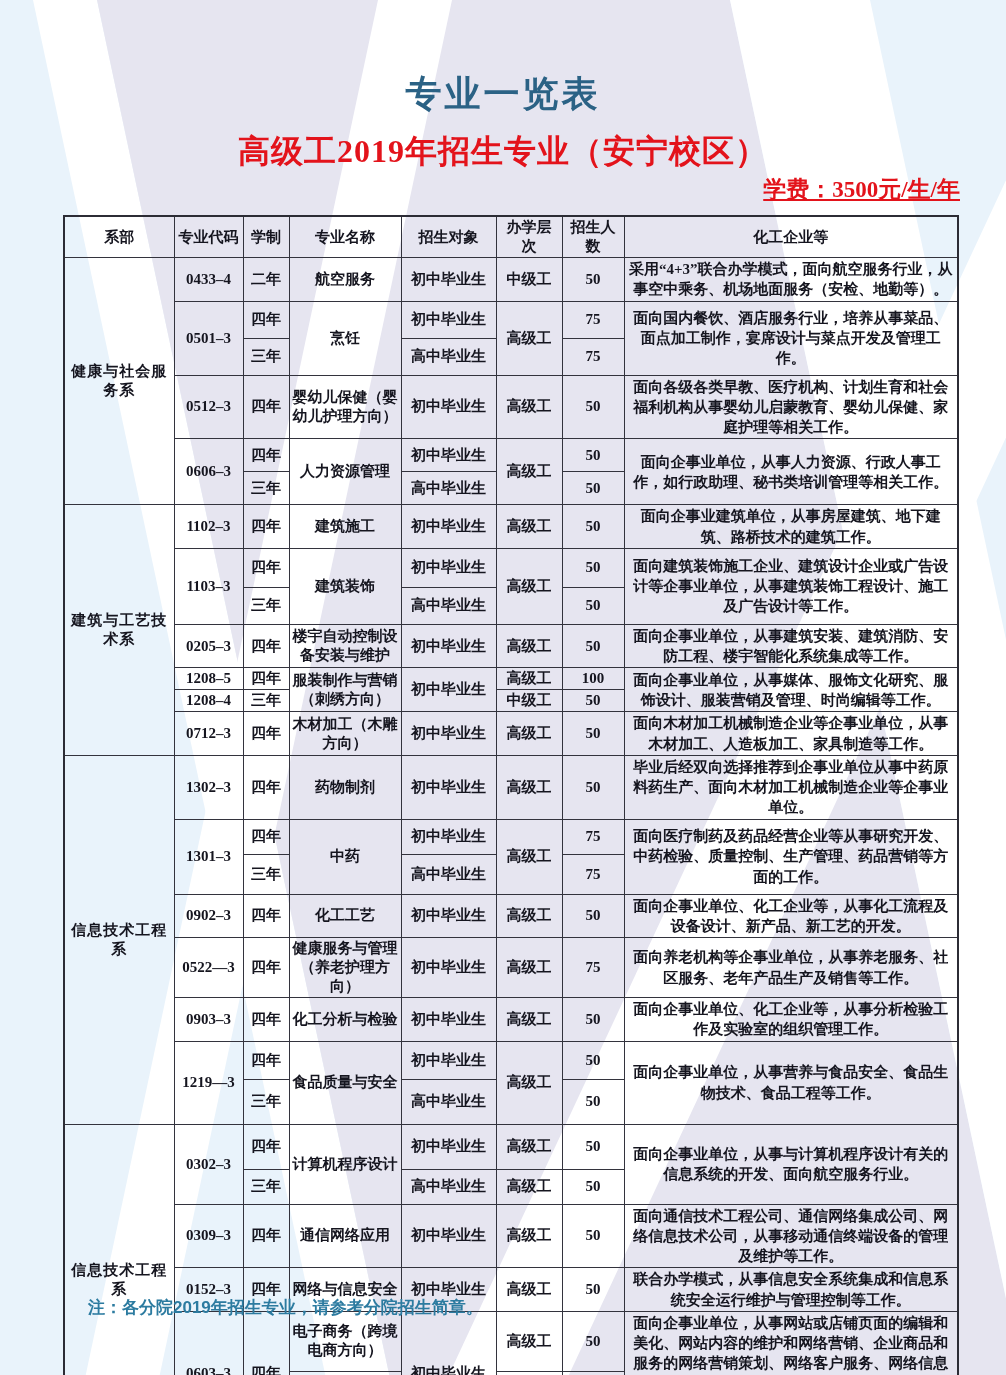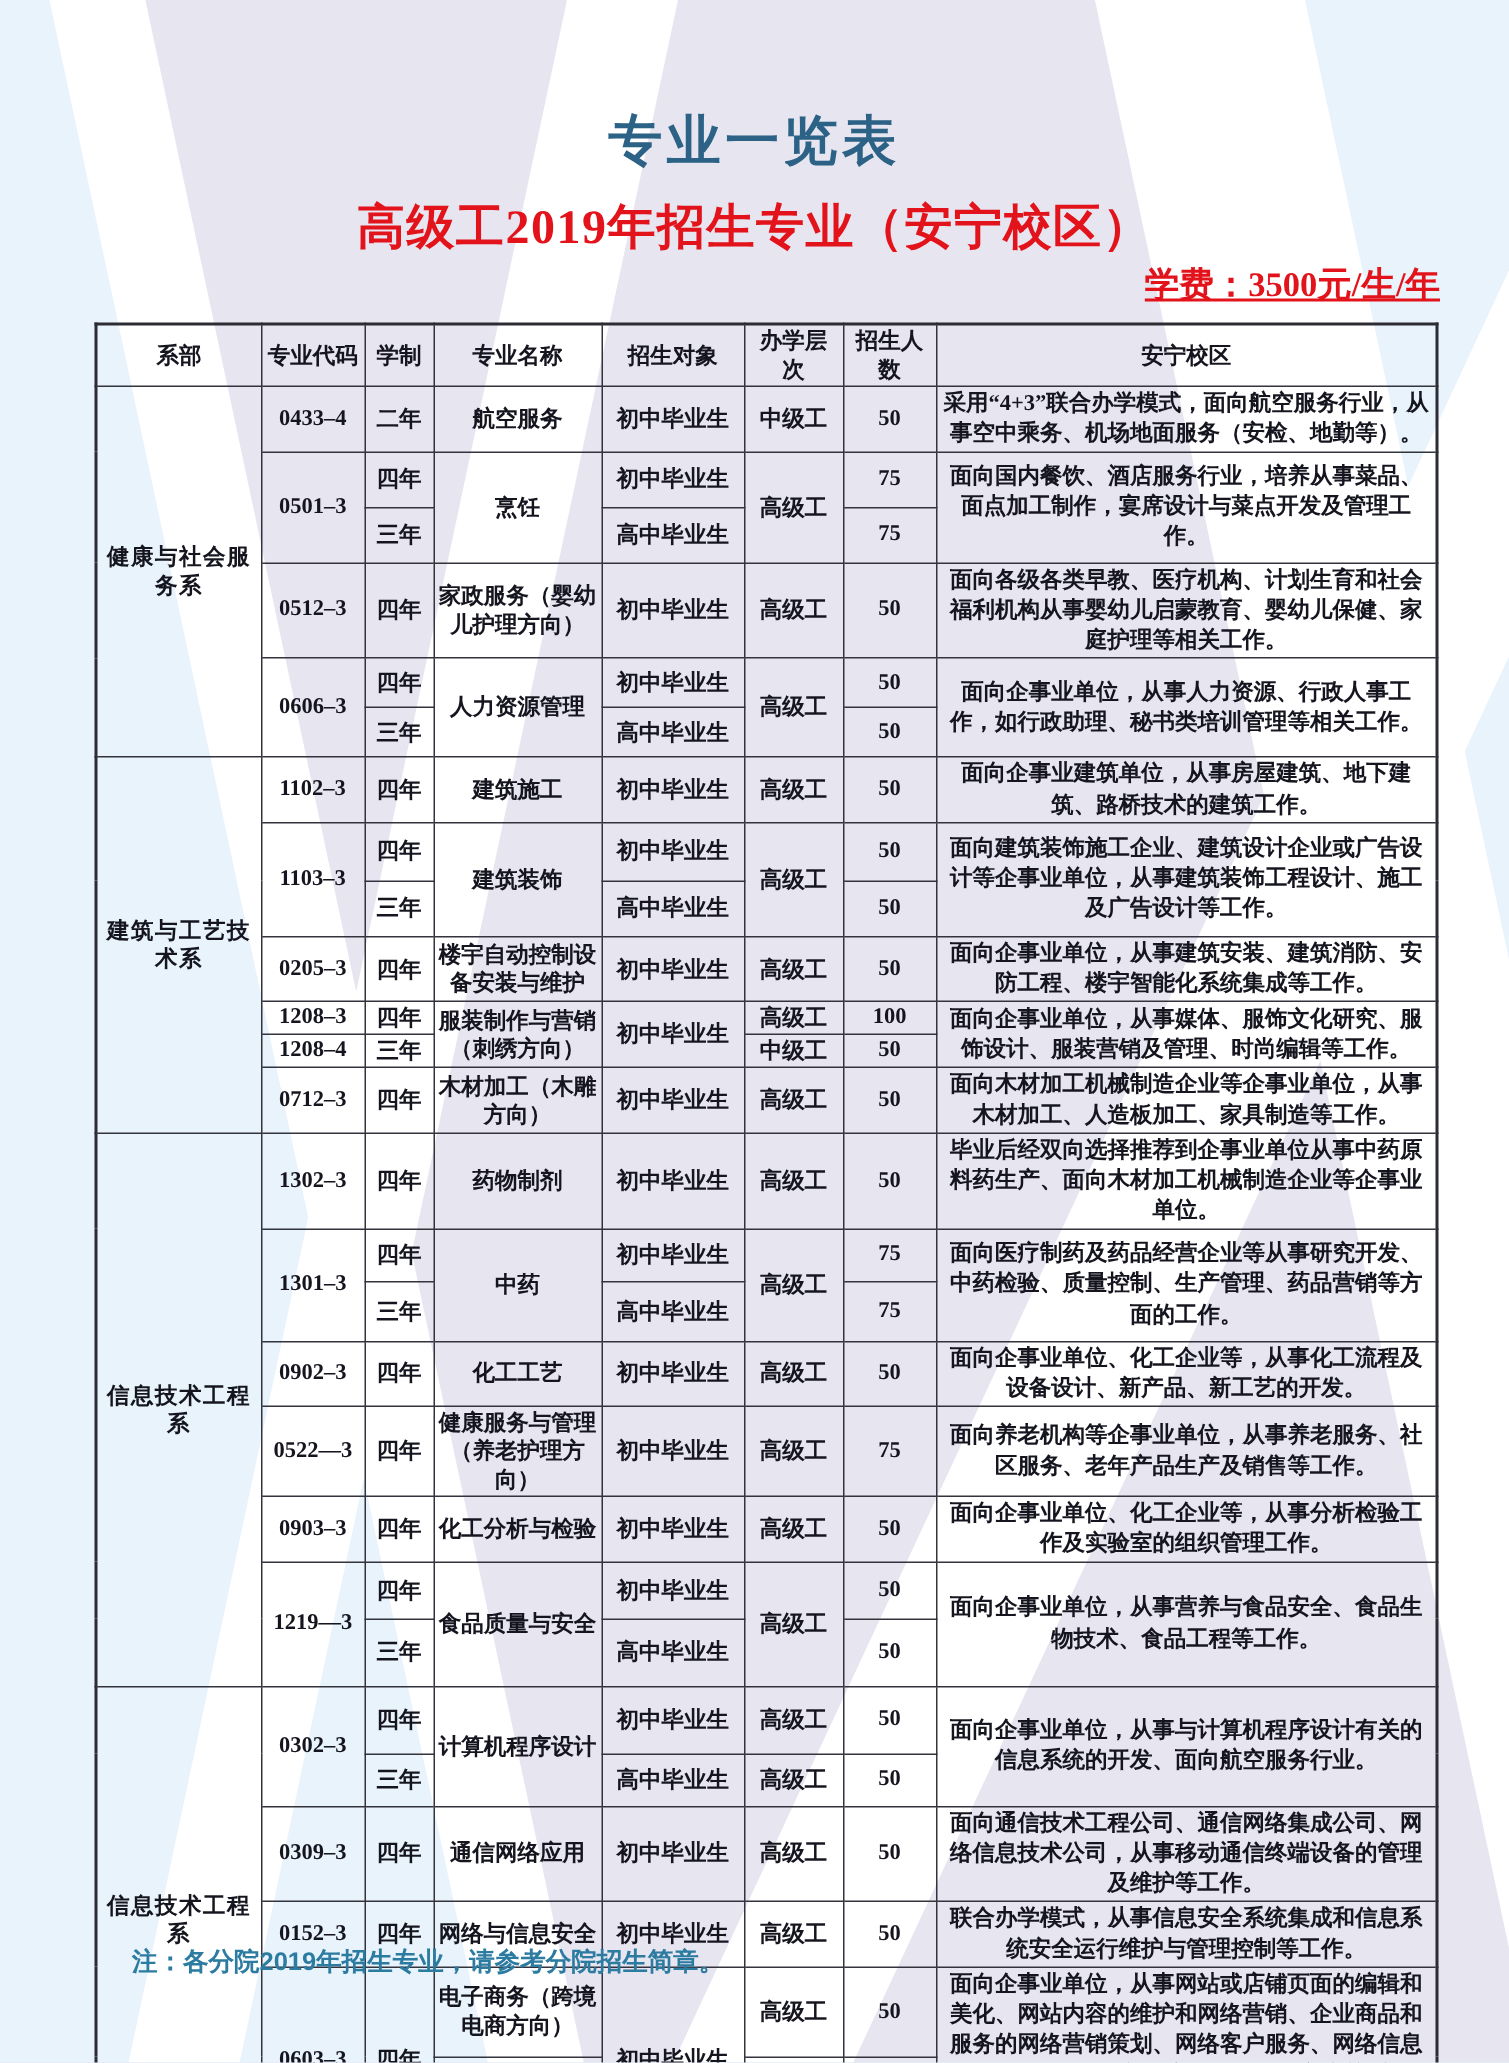--- a/index.html
+++ b/index.html
@@ -83,21 +83,21 @@
   </colgroup>
   <tbody>
       <tr style="height:38px">
     <th>系部</th>
     <th>专业代码</th>
     <th>学制</th>
     <th>专业名称</th>
     <th>招生对象</th>
     <th>办学层次</th>
     <th>招生人数</th>
-    <th>安宁校区</th>
+    <th>化工企业等</th>
   </tr>
 
   <tr style="height:38px">
     <td class="dept" rowspan="6">健康与社会服务系</td>
     <td>0433–4</td>
     <td>二年</td>
     <td>航空服务</td>
     <td>初中毕业生</td>
     <td>中级工</td>
     <td>50</td>
@@ -113,21 +113,21 @@
     <td class="job" rowspan="2">面向国内餐饮、酒店服务行业，培养从事菜品、面点加工制作，宴席设计与菜点开发及管理工作。</td>
   </tr>
   <tr style="height:37px">
     <td>三年</td>
     <td>高中毕业生</td>
     <td>75</td>
   </tr>
   <tr style="height:46px">
     <td>0512–3</td>
     <td>四年</td>
-    <td>家政服务（婴幼儿护理方向）</td>
+    <td>婴幼儿保健（婴幼儿护理方向）</td>
     <td>初中毕业生</td>
     <td>高级工</td>
     <td>50</td>
     <td class="job">面向各级各类早教、医疗机构、计划生育和社会福利机构从事婴幼儿启蒙教育、婴幼儿保健、家庭护理等相关工作。</td>
   </tr>
   <tr style="height:33px">
     <td rowspan="2">0606–3</td>
     <td>四年</td>
     <td rowspan="2">人力资源管理</td>
     <td>初中毕业生</td>
@@ -168,21 +168,21 @@
   <tr style="height:38px">
     <td>0205–3</td>
     <td>四年</td>
     <td>楼宇自动控制设备安装与维护</td>
     <td>初中毕业生</td>
     <td>高级工</td>
     <td>50</td>
     <td class="job">面向企事业单位，从事建筑安装、建筑消防、安防工程、楼宇智能化系统集成等工作。</td>
   </tr>
   <tr style="height:19px">
-    <td>1208–3</td>
+    <td>1208–5</td>
     <td>四年</td>
     <td rowspan="2">服装制作与营销（刺绣方向）</td>
     <td rowspan="2">初中毕业生</td>
     <td>高级工</td>
     <td>100</td>
     <td class="job" rowspan="2">面向企事业单位，从事媒体、服饰文化研究、服饰设计、服装营销及管理、时尚编辑等工作。</td>
   </tr>
   <tr style="height:17px">
     <td>1208–4</td>
     <td>三年</td>

